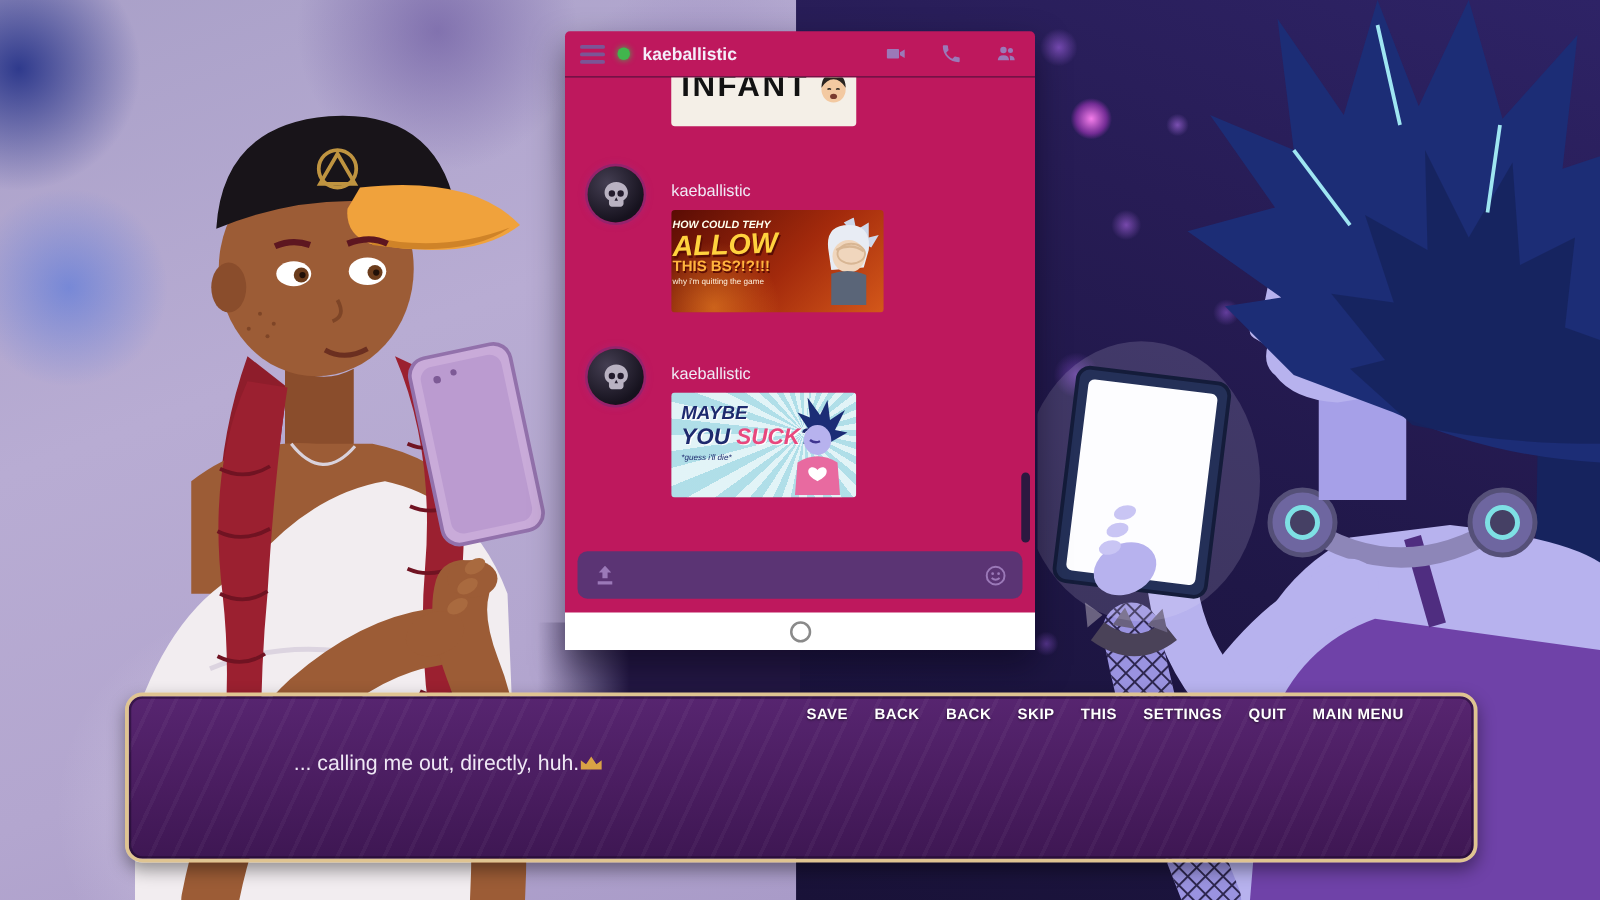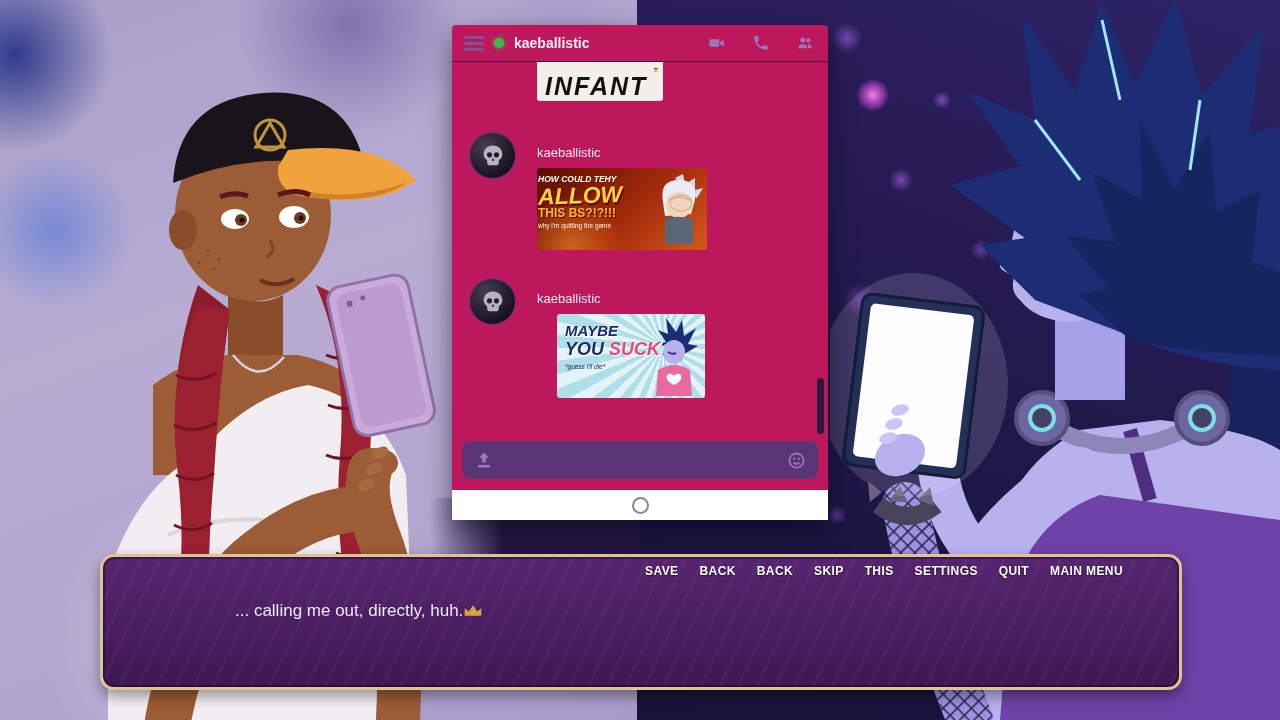--- a/index.html
+++ b/index.html
@@ -49,22 +49,22 @@
   .status-dot { width:10px; height:10px; border-radius:50%; background:#41b64d;
     box-shadow:0 0 5px #41b64d; }
   .chat-title { color:#f4eefa; font-size:14px; font-weight:bold; }
   .chat-header .spacer { flex:1; }
   .hicon { width:22px; height:18px; margin-left:12px; cursor:pointer; }
   .hicon svg { width:100%; height:100%; display:block; }
 
   .chat-messages { position:relative; height:378px; overflow:hidden; padding:0 18px; }
   .meme { border-radius:3px; overflow:hidden; position:relative; cursor:pointer; }
 
-  .meme-infant { width:126px; height:46px; margin:-7px 0 0 67px; background:#f4efe7;
-    display:flex; align-items:flex-end; padding-left:8px; gap:6px;font-style:italic; }
+  .meme-infant { width:148px; height:46px; margin:-7px 0 0 67px; background:#f4efe7;
+    display:flex; align-items:flex-start; padding-left:8px; gap:6px; }
   .infant-text { font-size:25px; font-weight:900; letter-spacing:2px; color:#121212; }
   .infant-face { width:40px; height:42px; margin-left:auto; margin-right:4px; }
 
   .msg-row { display:flex; gap:22px; }
   .msg-row.first { margin-top:32px; }
   .msg-row.second { margin-top:29px; }
   .avatar { width:45px; height:45px; border-radius:50%; flex:0 0 45px;
     background:radial-gradient(circle at 35% 30%, #443e52, #16121e 72%);
     box-shadow:0 0 0 2px rgba(90,50,120,.35), 0 0 8px rgba(122,70,180,.35);
     display:flex; align-items:center; justify-content:center; cursor:pointer; }
@@ -79,21 +79,21 @@
   .rage-l1 { color:#ffe; font-size:8.5px; font-weight:700; font-style:italic; }
   .rage-l2 { color:#ffd23e; font-size:23px; font-weight:800; font-style:italic;
     line-height:.95; transform:rotate(-2deg); text-shadow:1px 2px 0 #5a0c04; }
   .rage-l3 { color:#ffb43e; font-size:12px; font-weight:800; 
     text-shadow:1px 1px 0 #5a0c04; }
   .rage-cap { color:#fff3e0; font-size:6.5px; margin-top:2px; }
   .rage-fig { position:absolute; right:2px; top:6px; width:60px; height:70px; }
 
   .meme-suck { width:148px; height:84px; padding:8px 4px 4px 8px; background:
       repeating-conic-gradient(from 10deg at 72% 38%, rgba(255,255,255,.55) 0deg 7deg, rgba(130,200,215,.25) 7deg 14deg),
-      #bfe6ee; margin-left: 20px; }
+      #bfe6ee; }
   .suck-l1 { color:#1e2a6e; font-size:15px; font-weight:800; font-style:italic;
     text-shadow:1px 1px 0 #ffffff; }
   .suck-l2 { font-size:18px; font-weight:800; font-style:italic; text-shadow:1px 1px 0 #ffffff; }
   .suck-you, .suck-q { color:#1e2a6e; }
   .suck-word { color:#e8487e; }
   .suck-cap { color:#1e2a6e; font-size:6.5px; font-style:italic; margin-top:3px; }
   .suck-fig { position:absolute; right:3px; top:4px; width:62px; height:78px; }
 
   .scroll-thumb { position:absolute; right:4px; top:316px; width:7px; height:56px;
     background:#2c1840; border-radius:4px; cursor:pointer; }

